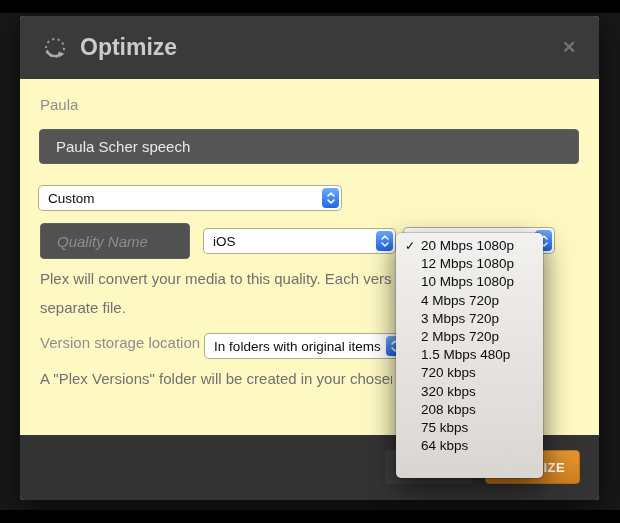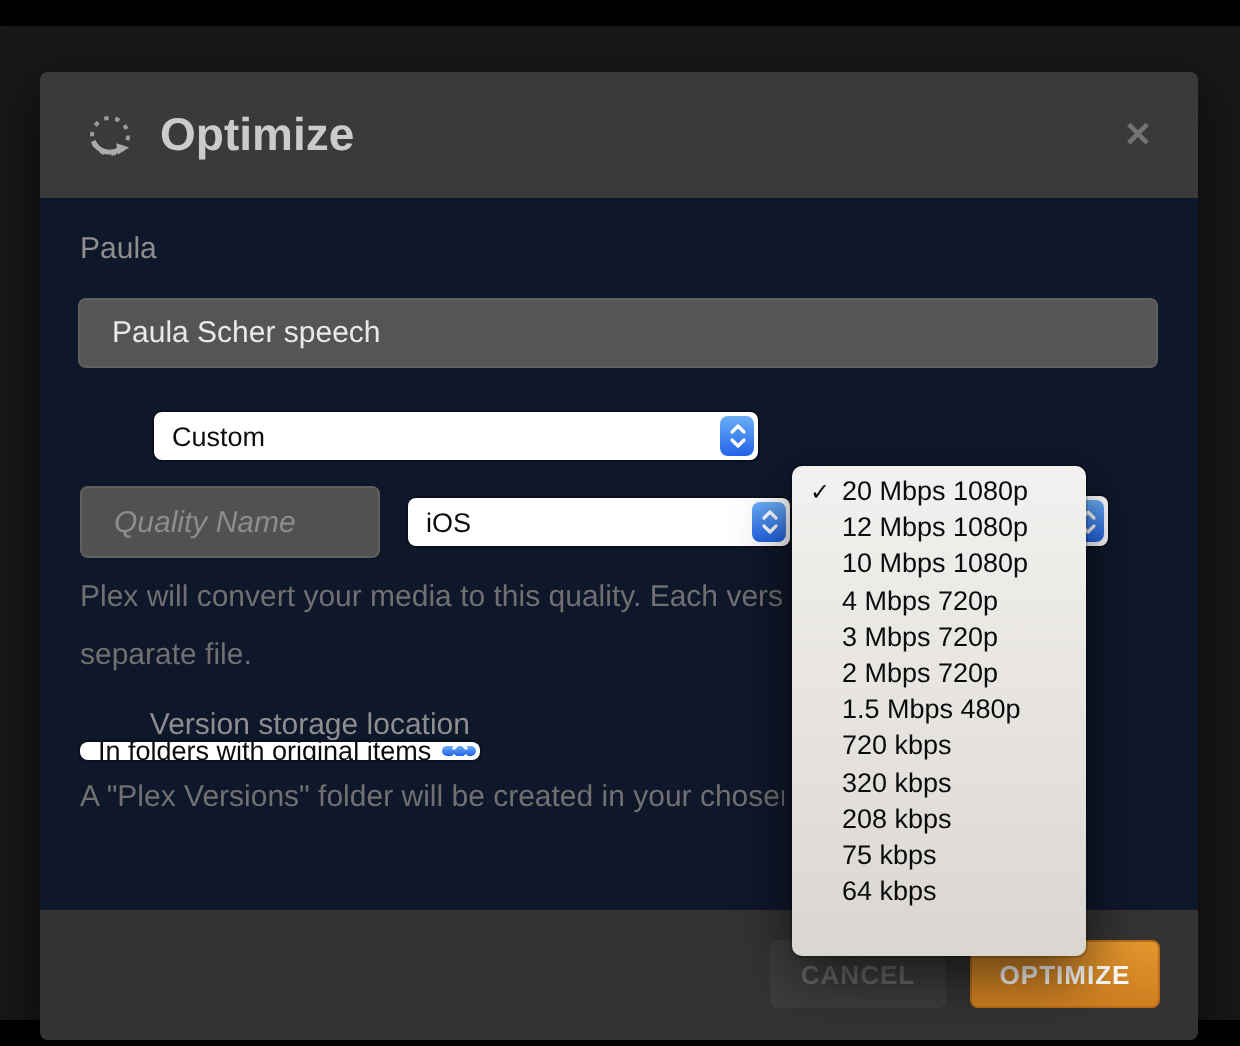--- a/index.html
+++ b/index.html
@@ -2,22 +2,22 @@
 <html><head>
 <meta charset="utf-8">
 <style>
   * { margin:0; padding:0; box-sizing:border-box; }
   html,body { width:620px; height:523px; background:#000; overflow:hidden;
               font-family:"Liberation Sans", sans-serif; }
   #canvas { position:relative; width:620px; height:523px; background:#000; }
 
   .backdrop { position:absolute; left:0; top:13px; width:620px; height:497px; background:#181818; }
 
-  .modal { position:absolute; left:20px; top:36px; width:579px; height:484px;
-           background:#0f172a; border-radius:4px; box-shadow:0 8px 30px rgba(0,0,0,.65); }
+  .modal { position:absolute; left:20px; top:16px; width:579px; height:484px;
+           background:#fef9c3; border-radius:4px; box-shadow:0 8px 30px rgba(0,0,0,.65); }
 
   .modal-header { position:absolute; left:0; top:0; width:100%; height:63px;
                   background:#3a3a3a; border-radius:4px 4px 0 0;
                   display:flex; align-items:center; padding:0 22px; }
   .dialog-title { font-size:23px; font-weight:bold; color:#cbcbcb; margin-left:12px; }
   .close-btn { position:absolute; right:18px; top:20px; width:24px; height:24px;
                background:none; border:none; color:#737373; font-size:17px; font-weight:bold;
                cursor:pointer; line-height:24px; text-align:center; }
 
   .field-label { position:absolute; font-size:15px; color:#8e8e8e; }
@@ -32,21 +32,21 @@
           font-size:13.5px; color:#0c0c0c; white-space:nowrap; overflow:hidden;
           box-shadow:0 0 0 1px rgba(0,0,0,.3); cursor:default; }
   .stepper { position:absolute; right:2px; top:2px; bottom:2px; width:17px; border-radius:4px;
              background:linear-gradient(#6aaef8,#2364e7);
              display:flex; align-items:center; justify-content:center; }
 
   .desc-line { position:absolute; left:20px; width:352px; font-size:15px; color:#707070;
                white-space:nowrap; overflow:hidden; }
 
   .storage-row { position:absolute; left:20px; top:318px; height:26px;
-                 display:flex; align-items:flex-end;flex-direction:column; }
+                 display:flex; align-items:flex-start; }
   .storage-row .field-label { position:static; margin-right:5px; }
   .storage-row .msel { position:relative; width:200px; }
   .storage-row .msel .stepper { right:2px; }
 
   .modal-footer { position:absolute; left:0; top:419px; width:100%; height:65px;
                   background:#333; border-radius:0 0 4px 4px; }
   .btn { position:absolute; top:15px; height:34px; border:none; border-radius:4px;
          font-size:13px; font-weight:bold; letter-spacing:.5px; cursor:pointer;
          font-family:"Liberation Sans", sans-serif; }
   .btn-cancel { left:365px; width:88px; background:#3d3d3d; color:#696969; }
@@ -81,21 +81,21 @@
         <path d="M16.2 16.6 L22.6 18.8 L16.8 22.4 Z" fill="#ababab"></path>
       </svg>
       <span class="dialog-title">Optimize</span>
       <button class="close-btn">✕</button>
     </div>
 
     <span class="field-label" style="left:20px; top:80px;">Paula</span>
 
     <input class="dark-input" style="left: 19px; top: 113px; width: 540px; height: 35px;" value="Paula Scher speech">
 
-    <div class="msel" style="left:19px; top:170px; width:302px;margin-left:38px;">
+    <div class="msel" style="left:19px; top:170px; width:302px;">
       <span>Custom</span>
       <span class="stepper">
         <svg width="10" height="14" viewBox="0 0 10 14">
             <path d="M2 5 L5 2 L8 5 M2 9 L5 12 L8 9" fill="none" stroke="#fff" stroke-width="1.6" stroke-linecap="round" stroke-linejoin="round"></path>
           </svg>
       </span>
     </div>
 
     <input class="dark-input" style="left: 20px; top: 207px; width: 150px; height: 36px; background: rgb(81, 81, 81); font-style: italic;" placeholder="Quality Name">
 

